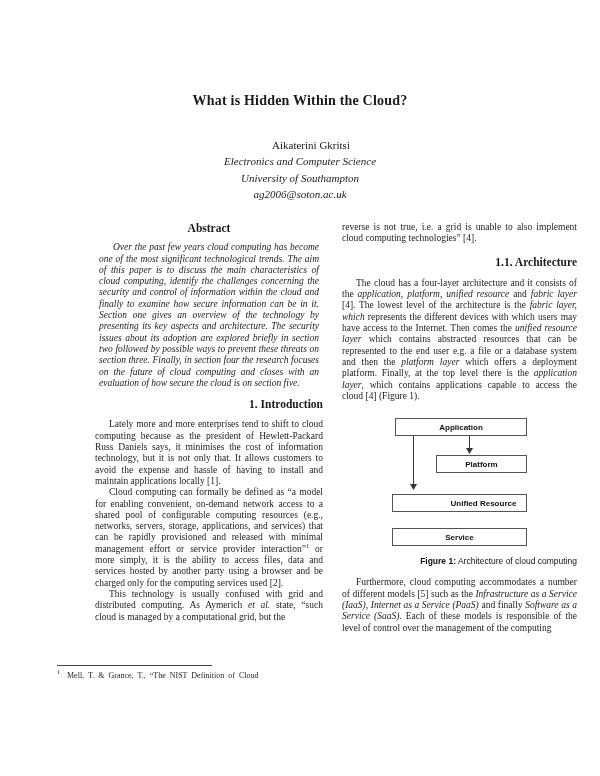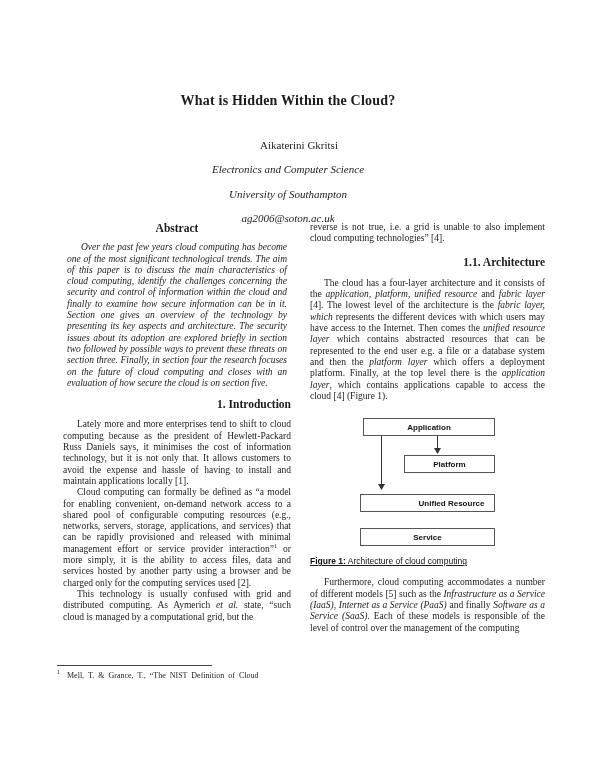--- a/index.html
+++ b/index.html
@@ -7,27 +7,27 @@
     width:600px;height:776px;
     background:#ffffff;
     font-family:"Liberation Serif", serif;
     color:#1b1b1b;
     position:relative;
     overflow:hidden;
   }
   .page{position:absolute;inset:0;background:#ffffff;}
 
   
-  .hdr{position:absolute;top:93px;left:0;width:576px;text-align:center;}
+  .hdr{position:absolute;top:93px;left:12px;width:576px;text-align:center;}
   .title{font-size:14px;font-weight:bold;margin:0 0 30px 0;letter-spacing:.2px;}
   .author{font-size:11px;margin:0 9px 3px 0;padding-left:31px;}
-  .affil{font-size:11px;font-style:italic;line-height:12.5px;margin:12px;text-align:center;}
+  .affil{font-size:11px;font-style:italic;line-height:12.5px;margin:4px;text-align:center;}
 
   
-  .col{position:absolute;top:222px;font-size:9.5px;line-height:11.3px;text-align:justify;}
+  .col{position:absolute;top:222px;font-size:9.5px;line-height:11.3px;text-align:justify;margin-left:32px;}
   .col-left{left:63px;width:228px;}
   .col-right{left:310px;width:235px;}
 
   .abstract-h{font-size:11.5px;font-weight:bold;text-align:center;margin:1px 0 8px 0;}
   .section-h{font-size:11.5px;font-weight:bold;text-align:right;margin:10px 0 9px 0;}
   .sub-h{margin:12px 0 10px 0;}
 
   p{margin:0;}
   p.ind{text-indent:14px;}
   .abstract-body{font-style:italic;margin:0 4px;}
@@ -45,21 +45,21 @@
     font-size:8px;font-weight:bold;color:#111;
     box-sizing:border-box;
   }
   .fig-box-application{left:53px;top:7px;width:132px;height:18px;}
   .fig-box-platform{left:94px;top:44px;width:91px;height:18px;}
   .fig-box-unified{left:50px;top:83px;width:135px;height:18px;padding-left:48px;}
   .fig-box-fabric{left:50px;top:117px;width:135px;height:18px;}
   .fig-arrows{position:absolute;inset:0;}
   .fig-caption{
     font-family:"Liberation Sans", sans-serif;
-    font-size:8.5px;text-align:left;margin-top:5px;color:#111;
+    font-size:8.5px;text-align:right;margin-top:5px;color:#111;
   }
   .fig-caption b{font-size:8.5px;}
 
   
   .footnote{position:absolute;left:57px;top:665px;width:240px;text-align:left;}
   .footnote-rule{width:155px;border-top:1px solid #444;height:0;}
   .footnote-text{font-size:8px;line-height:10px;margin-top:5px;color:#222;word-spacing:2px;}
   .footnote-text sup{font-size:6px;margin-right:7px;}
 </style>
 </head>
@@ -84,21 +84,21 @@
     <p class="ind"><span>Cloud computing can formally be defined as “a model for enabling convenient, on-demand network access to a shared pool of configurable computing resources (e.g., networks, servers, storage, applications, and services) that can be rapidly provisioned and released with minimal management effort or service provider interaction”</span><sup>1</sup><span> or more simply, it is the ability to access files, data and services hosted by another party using a browser and be charged only for the computing services used [2].</span></p>
     <p class="ind"><span>This technology is usually confused with grid and distributed computing. As Aymerich </span><i>et al.</i><span> state, “such cloud is managed by a computational grid, but the</span></p>
   </section>
 
   <section class="col col-right">
     <p><span>reverse is not true, i.e. a grid is unable to also implement cloud computing technologies” [4].</span></p>
 
     <h2 class="section-h sub-h">1.1. Architecture</h2>
     <p class="ind"><span>The cloud has a four-layer architecture and it consists of the </span><i>application, platform, unified resource</i><span> and </span><i>fabric layer</i><span> [4]. The lowest level of the architecture is the </span><i>fabric layer, which</i><span> represents the different devices with which users may have access to the Internet. Then comes the </span><i>unified resource layer</i><span> which contains abstracted resources that can be represented to the end user e.g. a file or a database system and then the </span><i>platform layer</i><span> which offers a deployment platform. Finally, at the top level there is the </span><i>application layer</i><span>, which contains applications capable to access the cloud [4] (Figure 1).</span></p>
 
-    <figure class="fig-wrap" style="margin:9px 0 0 0;text-decoration:underline;">
+    <figure class="fig-wrap" style="margin:9px 0 0 0;">
       <div class="fig-canvas">
         <svg class="fig-arrows" width="235" height="140" viewBox="0 0 235 140">
 
           <line x1="127.5" y1="25" x2="127.5" y2="38" stroke="#333" stroke-width="1"></line>
           <polygon points="124,37 131,37 127.5,43" fill="#333"></polygon>
 
           <line x1="71.5" y1="25" x2="71.5" y2="74" stroke="#333" stroke-width="1"></line>
           <polygon points="68,73 75,73 71.5,79" fill="#333"></polygon>
         </svg>
         <div class="fig-box fig-box-application">Application</div>

